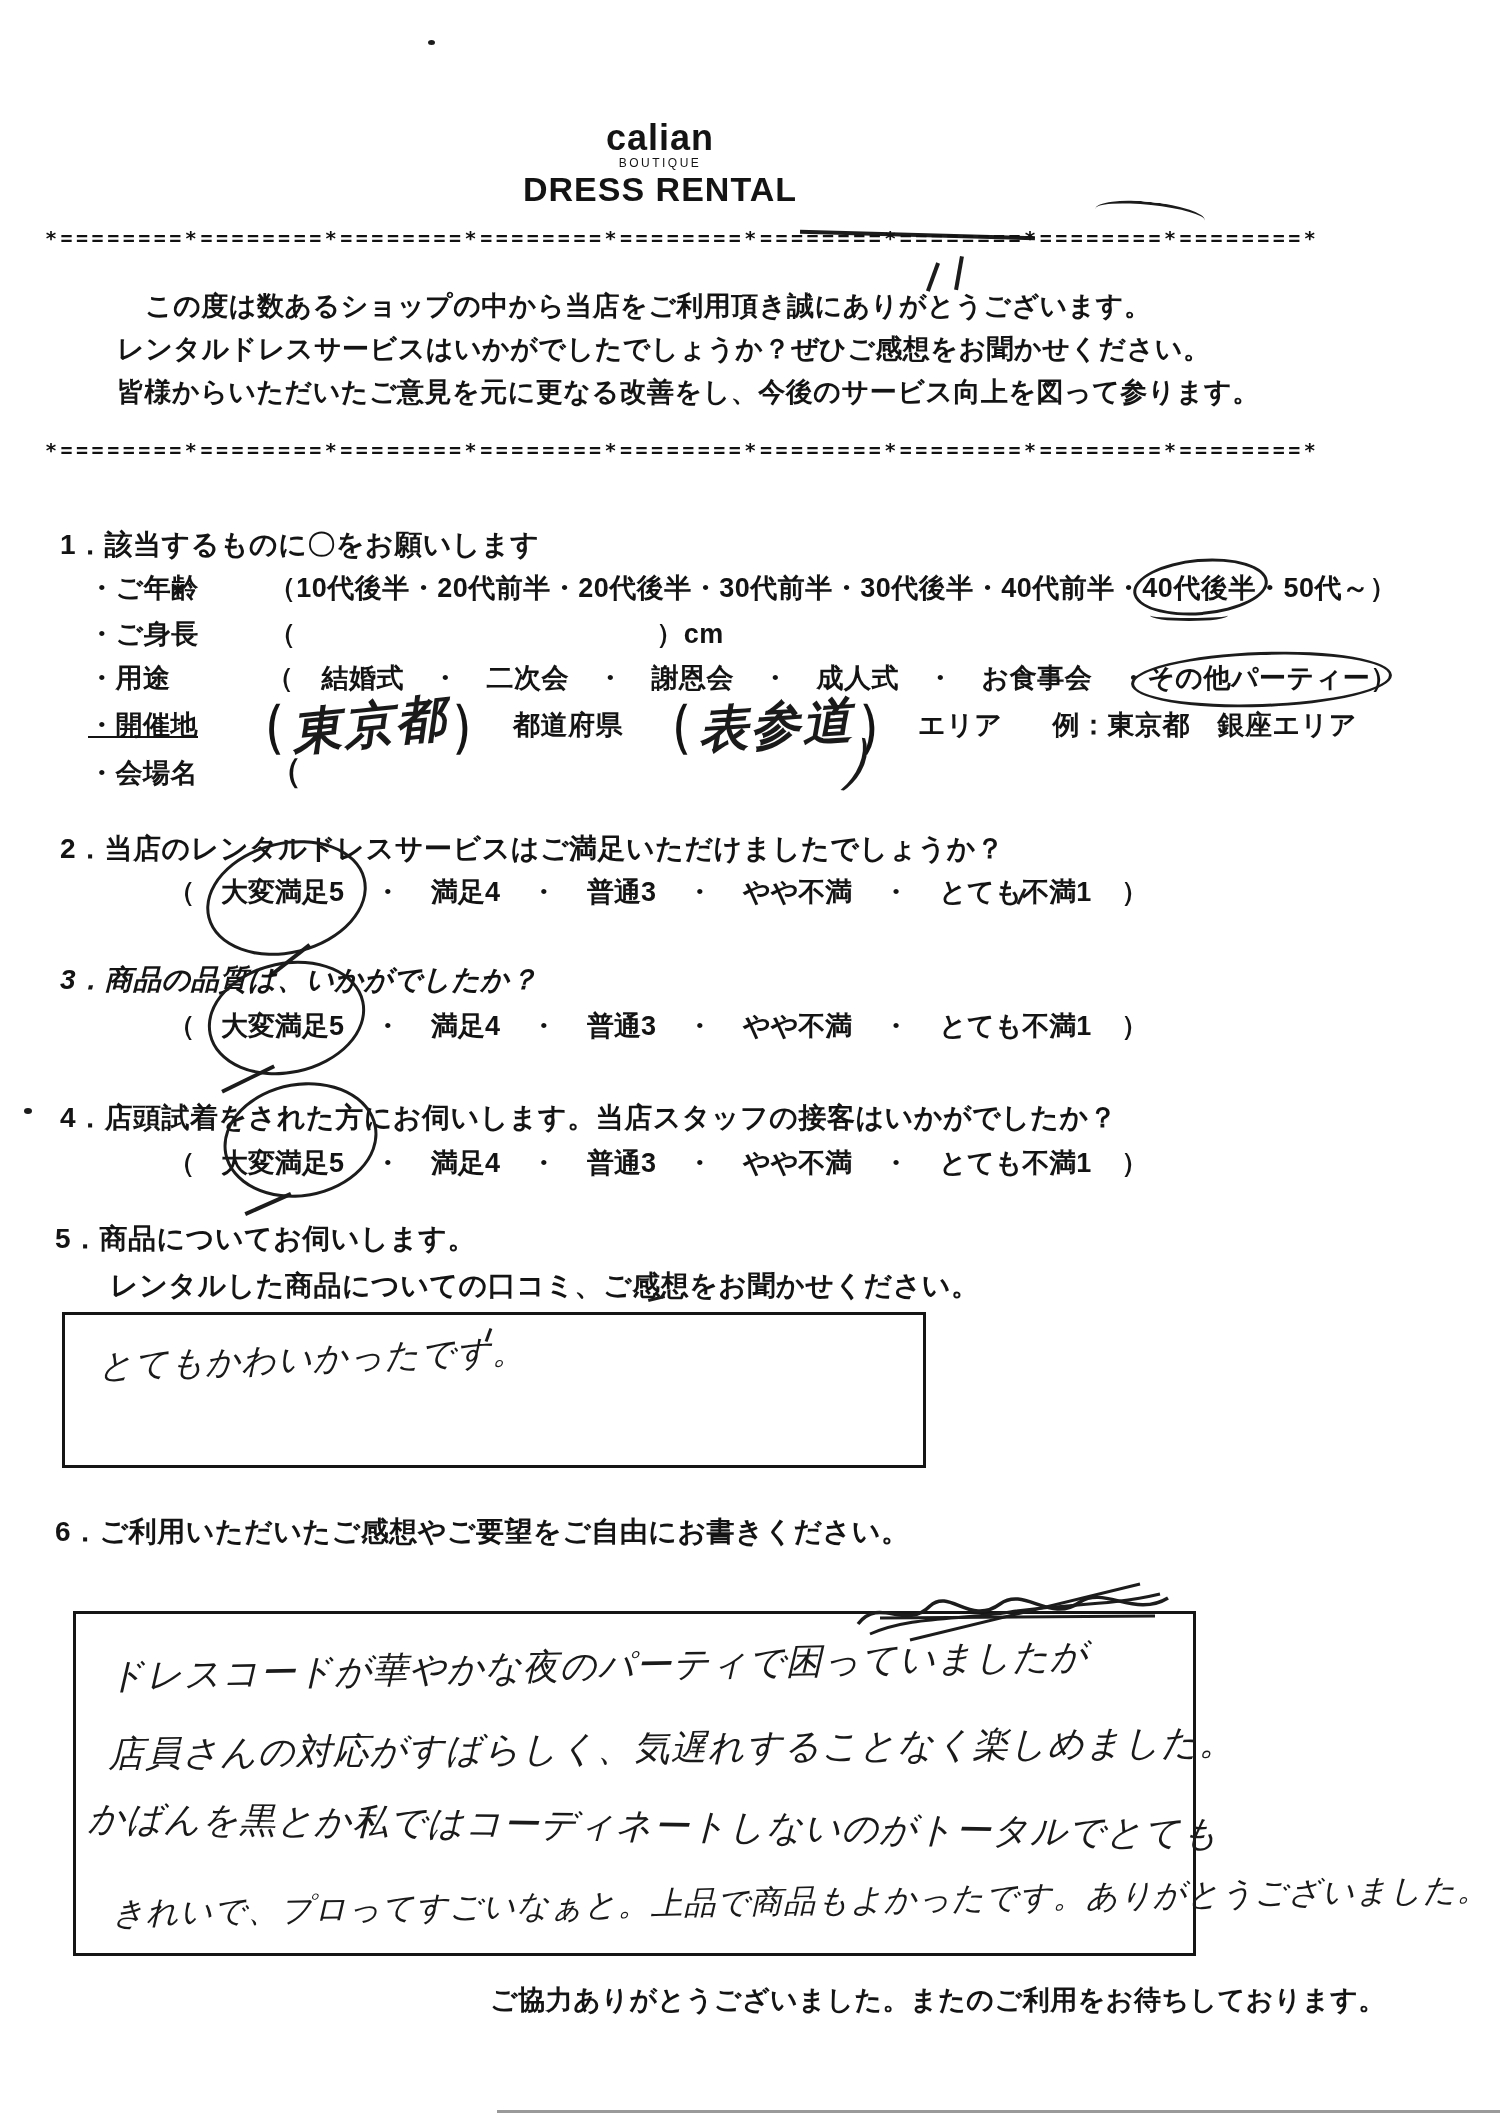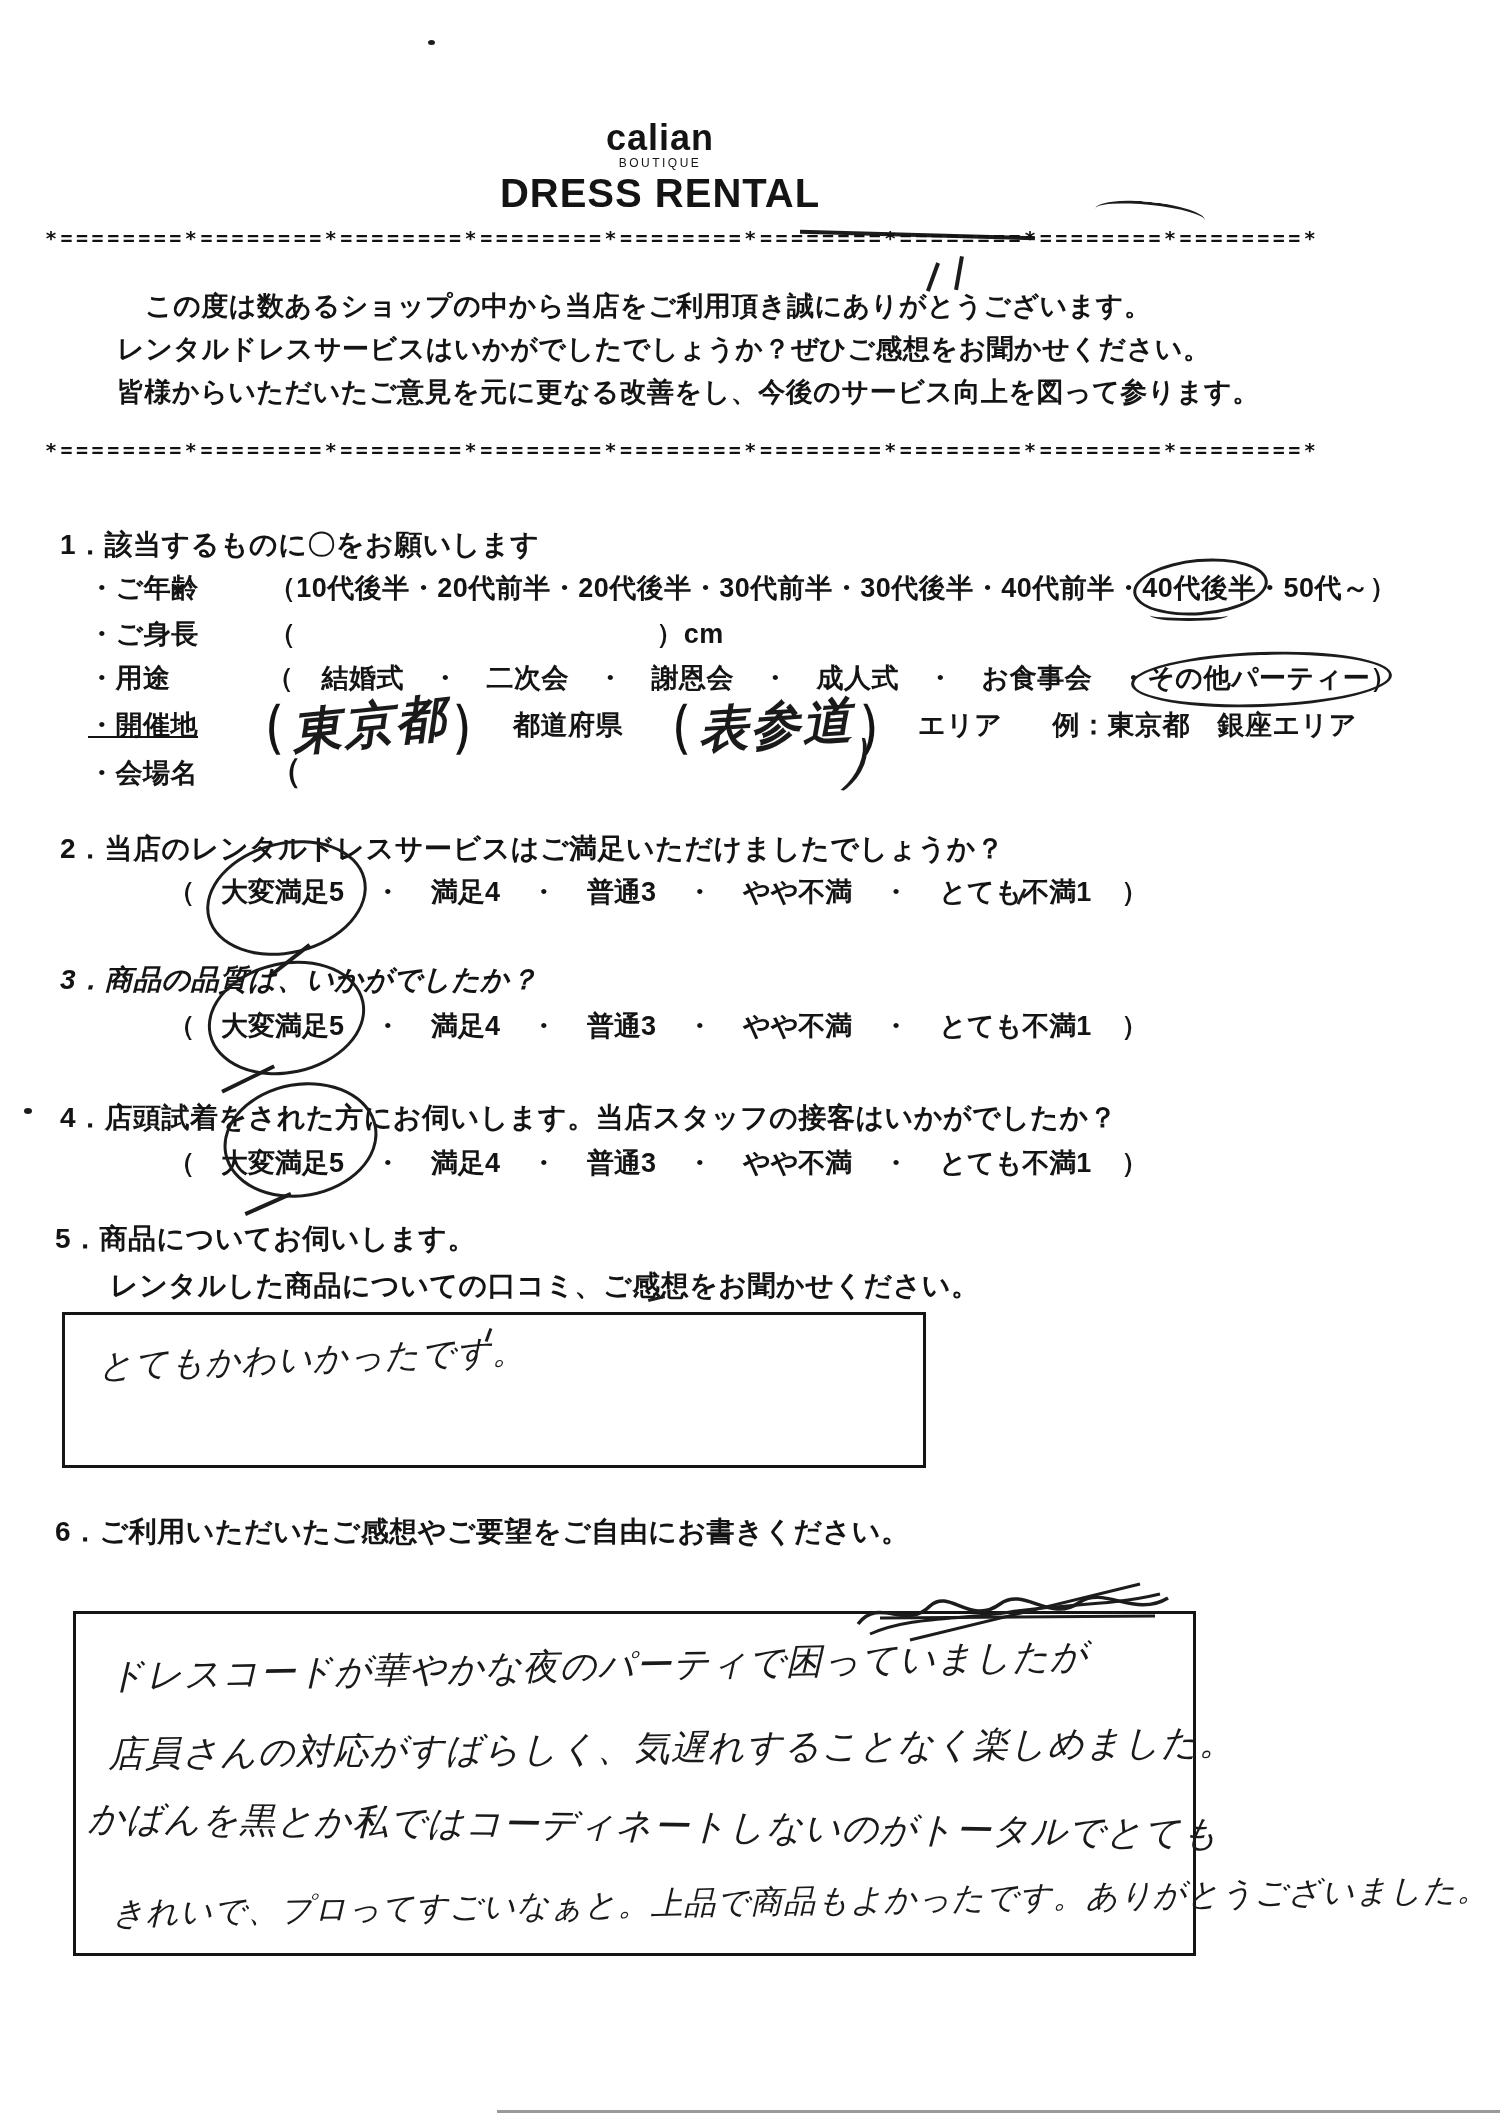--- a/index.html
+++ b/index.html
@@ -46,21 +46,21 @@
   #pm-tick3 { left:1020px; top:888px; width:3px; height:17px; transform:rotate(25deg); }
   #pm-dot-top { left:428px; top:40px; width:7px; height:5px; border-radius:50%; }
   #pm-dot-q4 { left:24px; top:1108px; width:8px; height:6px; border-radius:50%; }
   #pm-apo5 { left:487px; top:1328px; width:3px; height:14px; transform:rotate(20deg); }
   #pm-dash5 { left:648px; top:1297px; width:17px; height:3px; transform:rotate(-14deg); }
 
   
   #header { left:0px; top:120px; width:1320px; text-align:center; }
   #brand { font-weight:800; font-size:36px; letter-spacing:1px; line-height:1; }
   #brand-sub { font-weight:400; font-size:12px; letter-spacing:2.5px; line-height:1.2; }
-  #title { font-weight:700; font-size:40px; letter-spacing:1px; line-height:1.15; }
+  #title { font-weight:700; font-size:34px; letter-spacing:1px; line-height:1.15; }
   #divider1 { left:45px; top:226px; }
   #divider2 { left:45px; top:438px; }
   #intro1 { left:117px; top:288px;margin-left:28px; }
   #intro2 { left:117px; top:331px; }
   #intro3 { left:117px; top:374px; }
   #q1-title { left:60px; top:526px; }
   #row-age     { left:88px; top:570px; }
   #row-height  { left:88px; top:616px; }
   #row-height .spacer { width:360px; }
   #row-purpose { left:88px; top:660px; }
@@ -183,15 +183,16 @@
     <path d="M20,58 C60,40 110,44 160,36 C210,28 260,30 310,18" stroke="#1c1c1c" stroke-width="3" fill="none"></path>
     <path d="M60,64 L290,8" stroke="#1c1c1c" stroke-width="3" fill="none"></path>
     <path d="M30,42 L305,40" stroke="#1c1c1c" stroke-width="3" fill="none"></path>
   </svg>
 
   <div class="abs hand h6" id="hand6-1">ドレスコードが華やかな夜のパーティで困っていましたが</div>
   <div class="abs hand h6" id="hand6-2">店員さんの対応がすばらしく、気遅れすることなく楽しめました。</div>
   <div class="abs hand h6" id="hand6-3">かばんを黒とか私ではコーディネートしないのがトータルでとても</div>
   <div class="abs hand h6" id="hand6-4">きれいで、プロってすごいなぁと。上品で商品もよかったです。ありがとうございました。</div>
 
+  <div class="abs print" id="footer">ご協力ありがとうございました。またのご利用をお待ちしております。</div>
   <div class="abs" id="bottom-line"></div>
 
 </div>
 
 </body></html>

